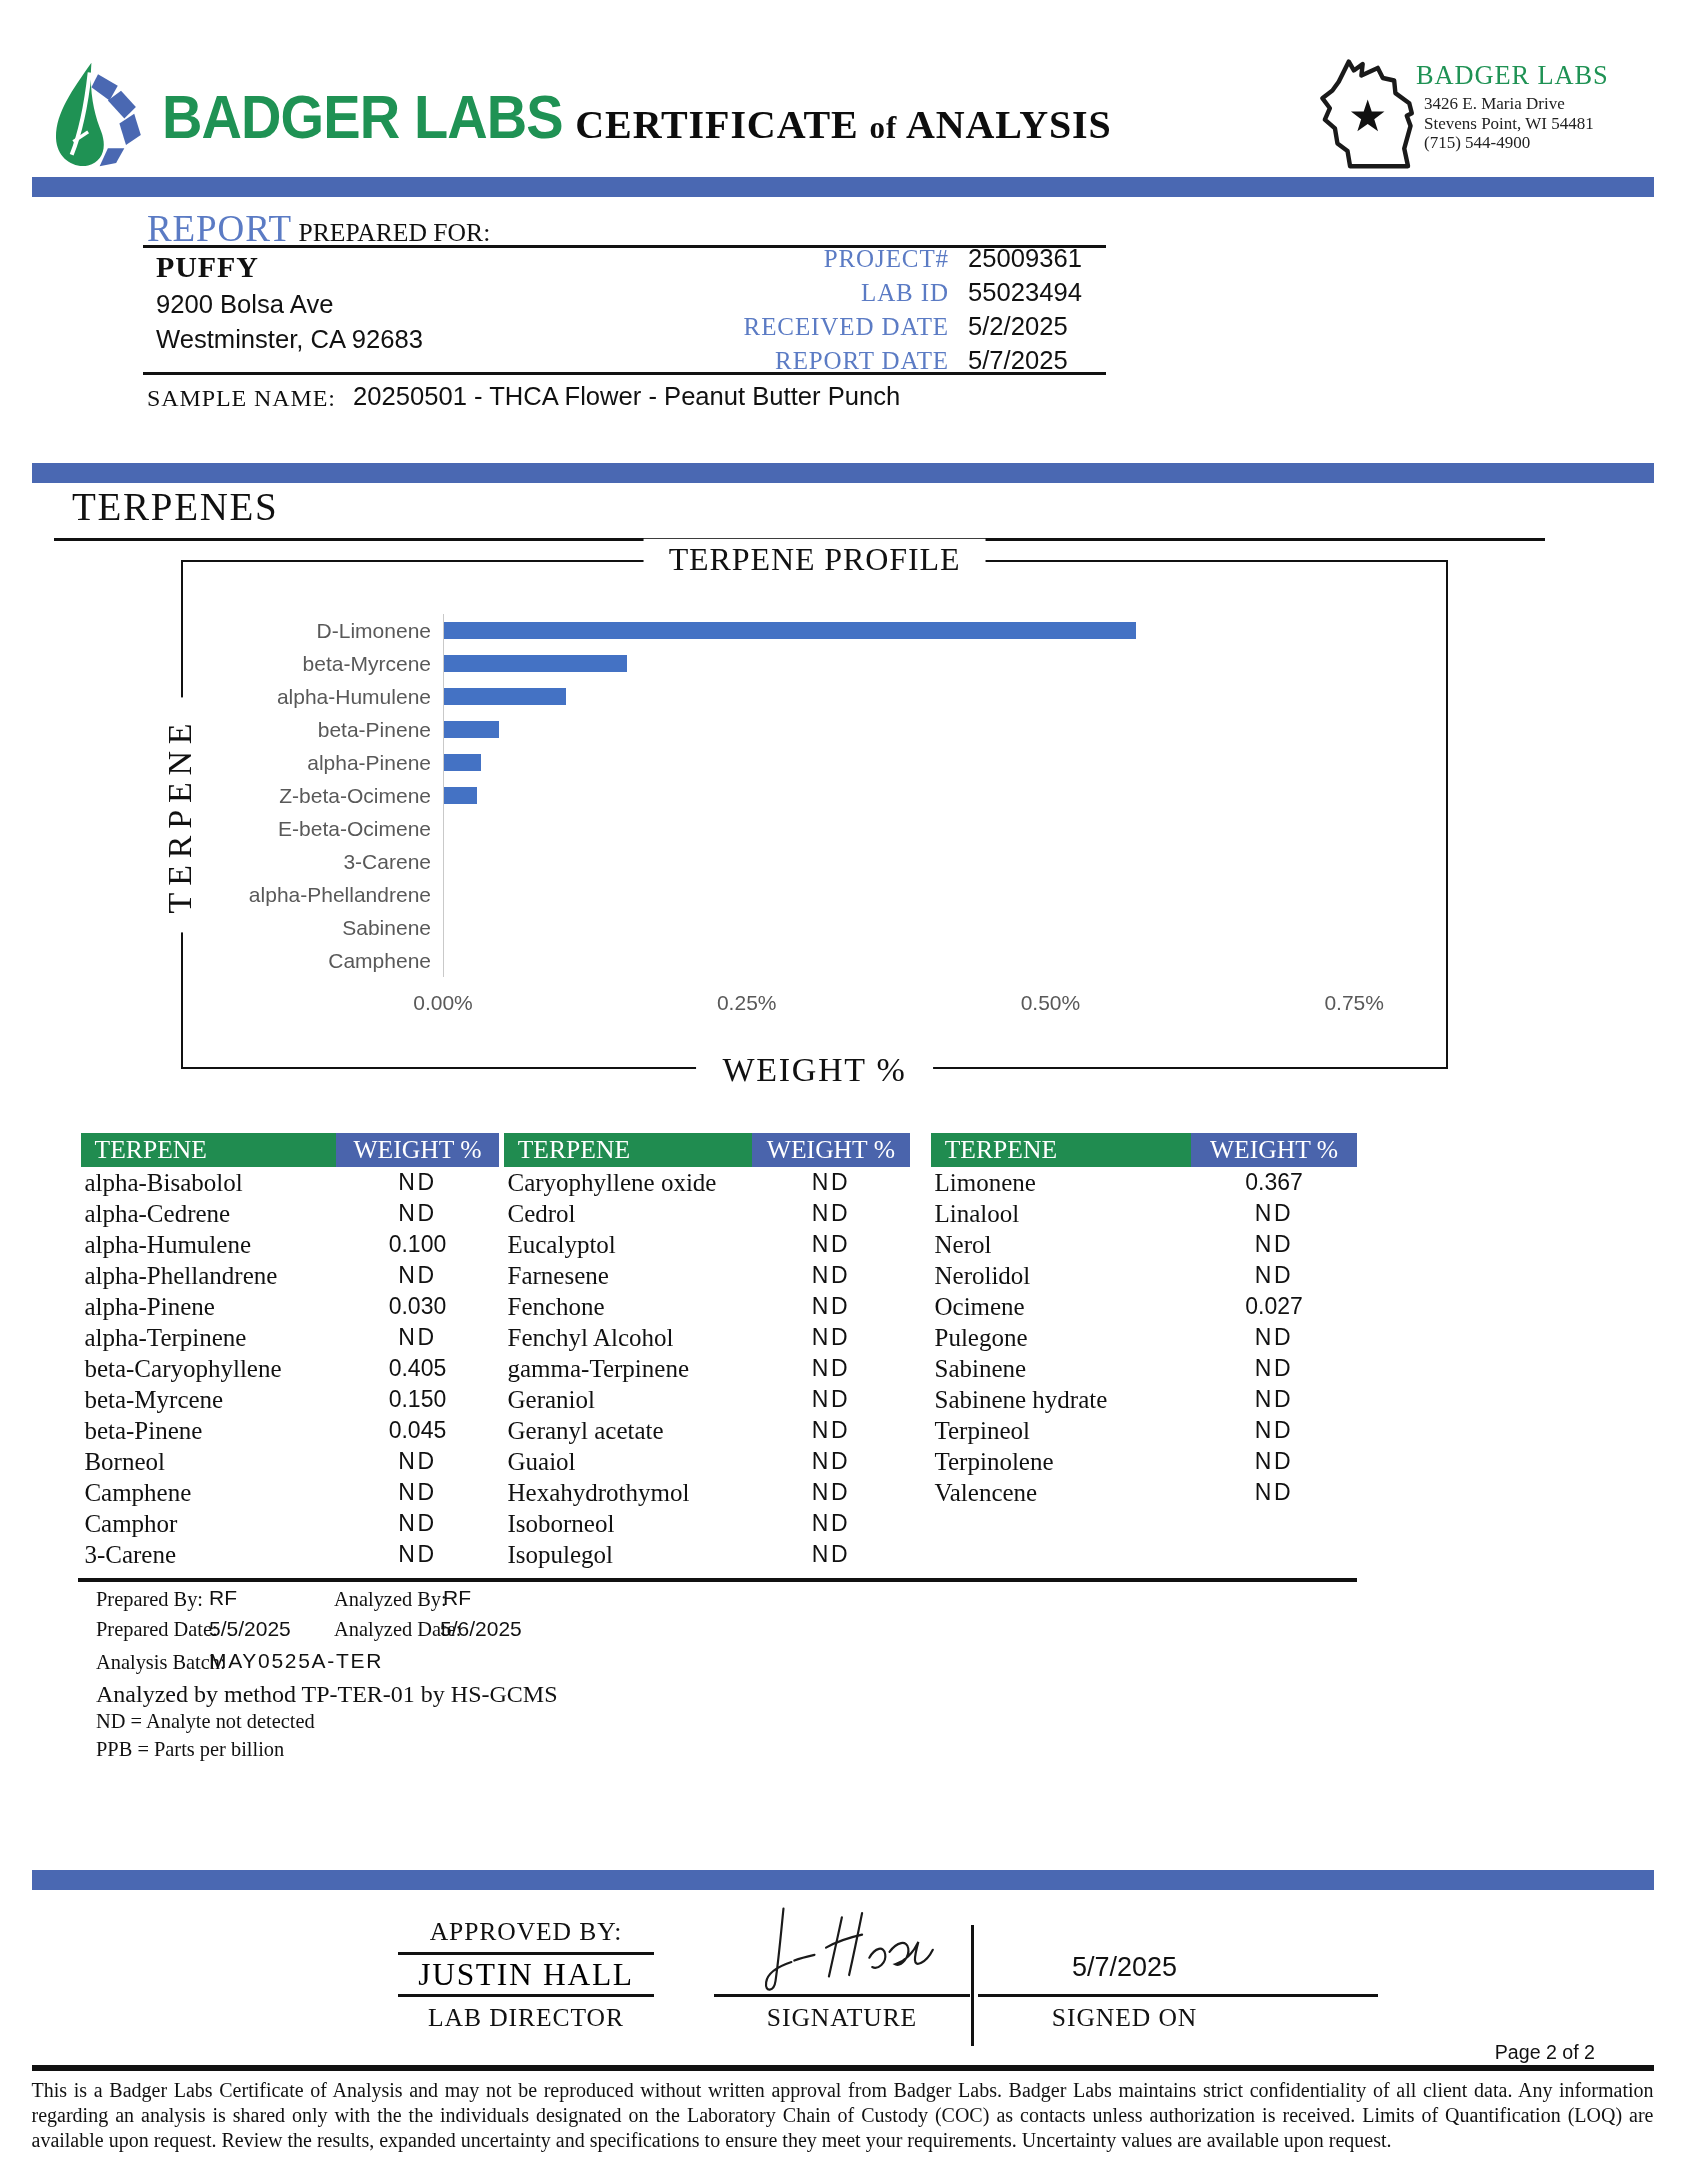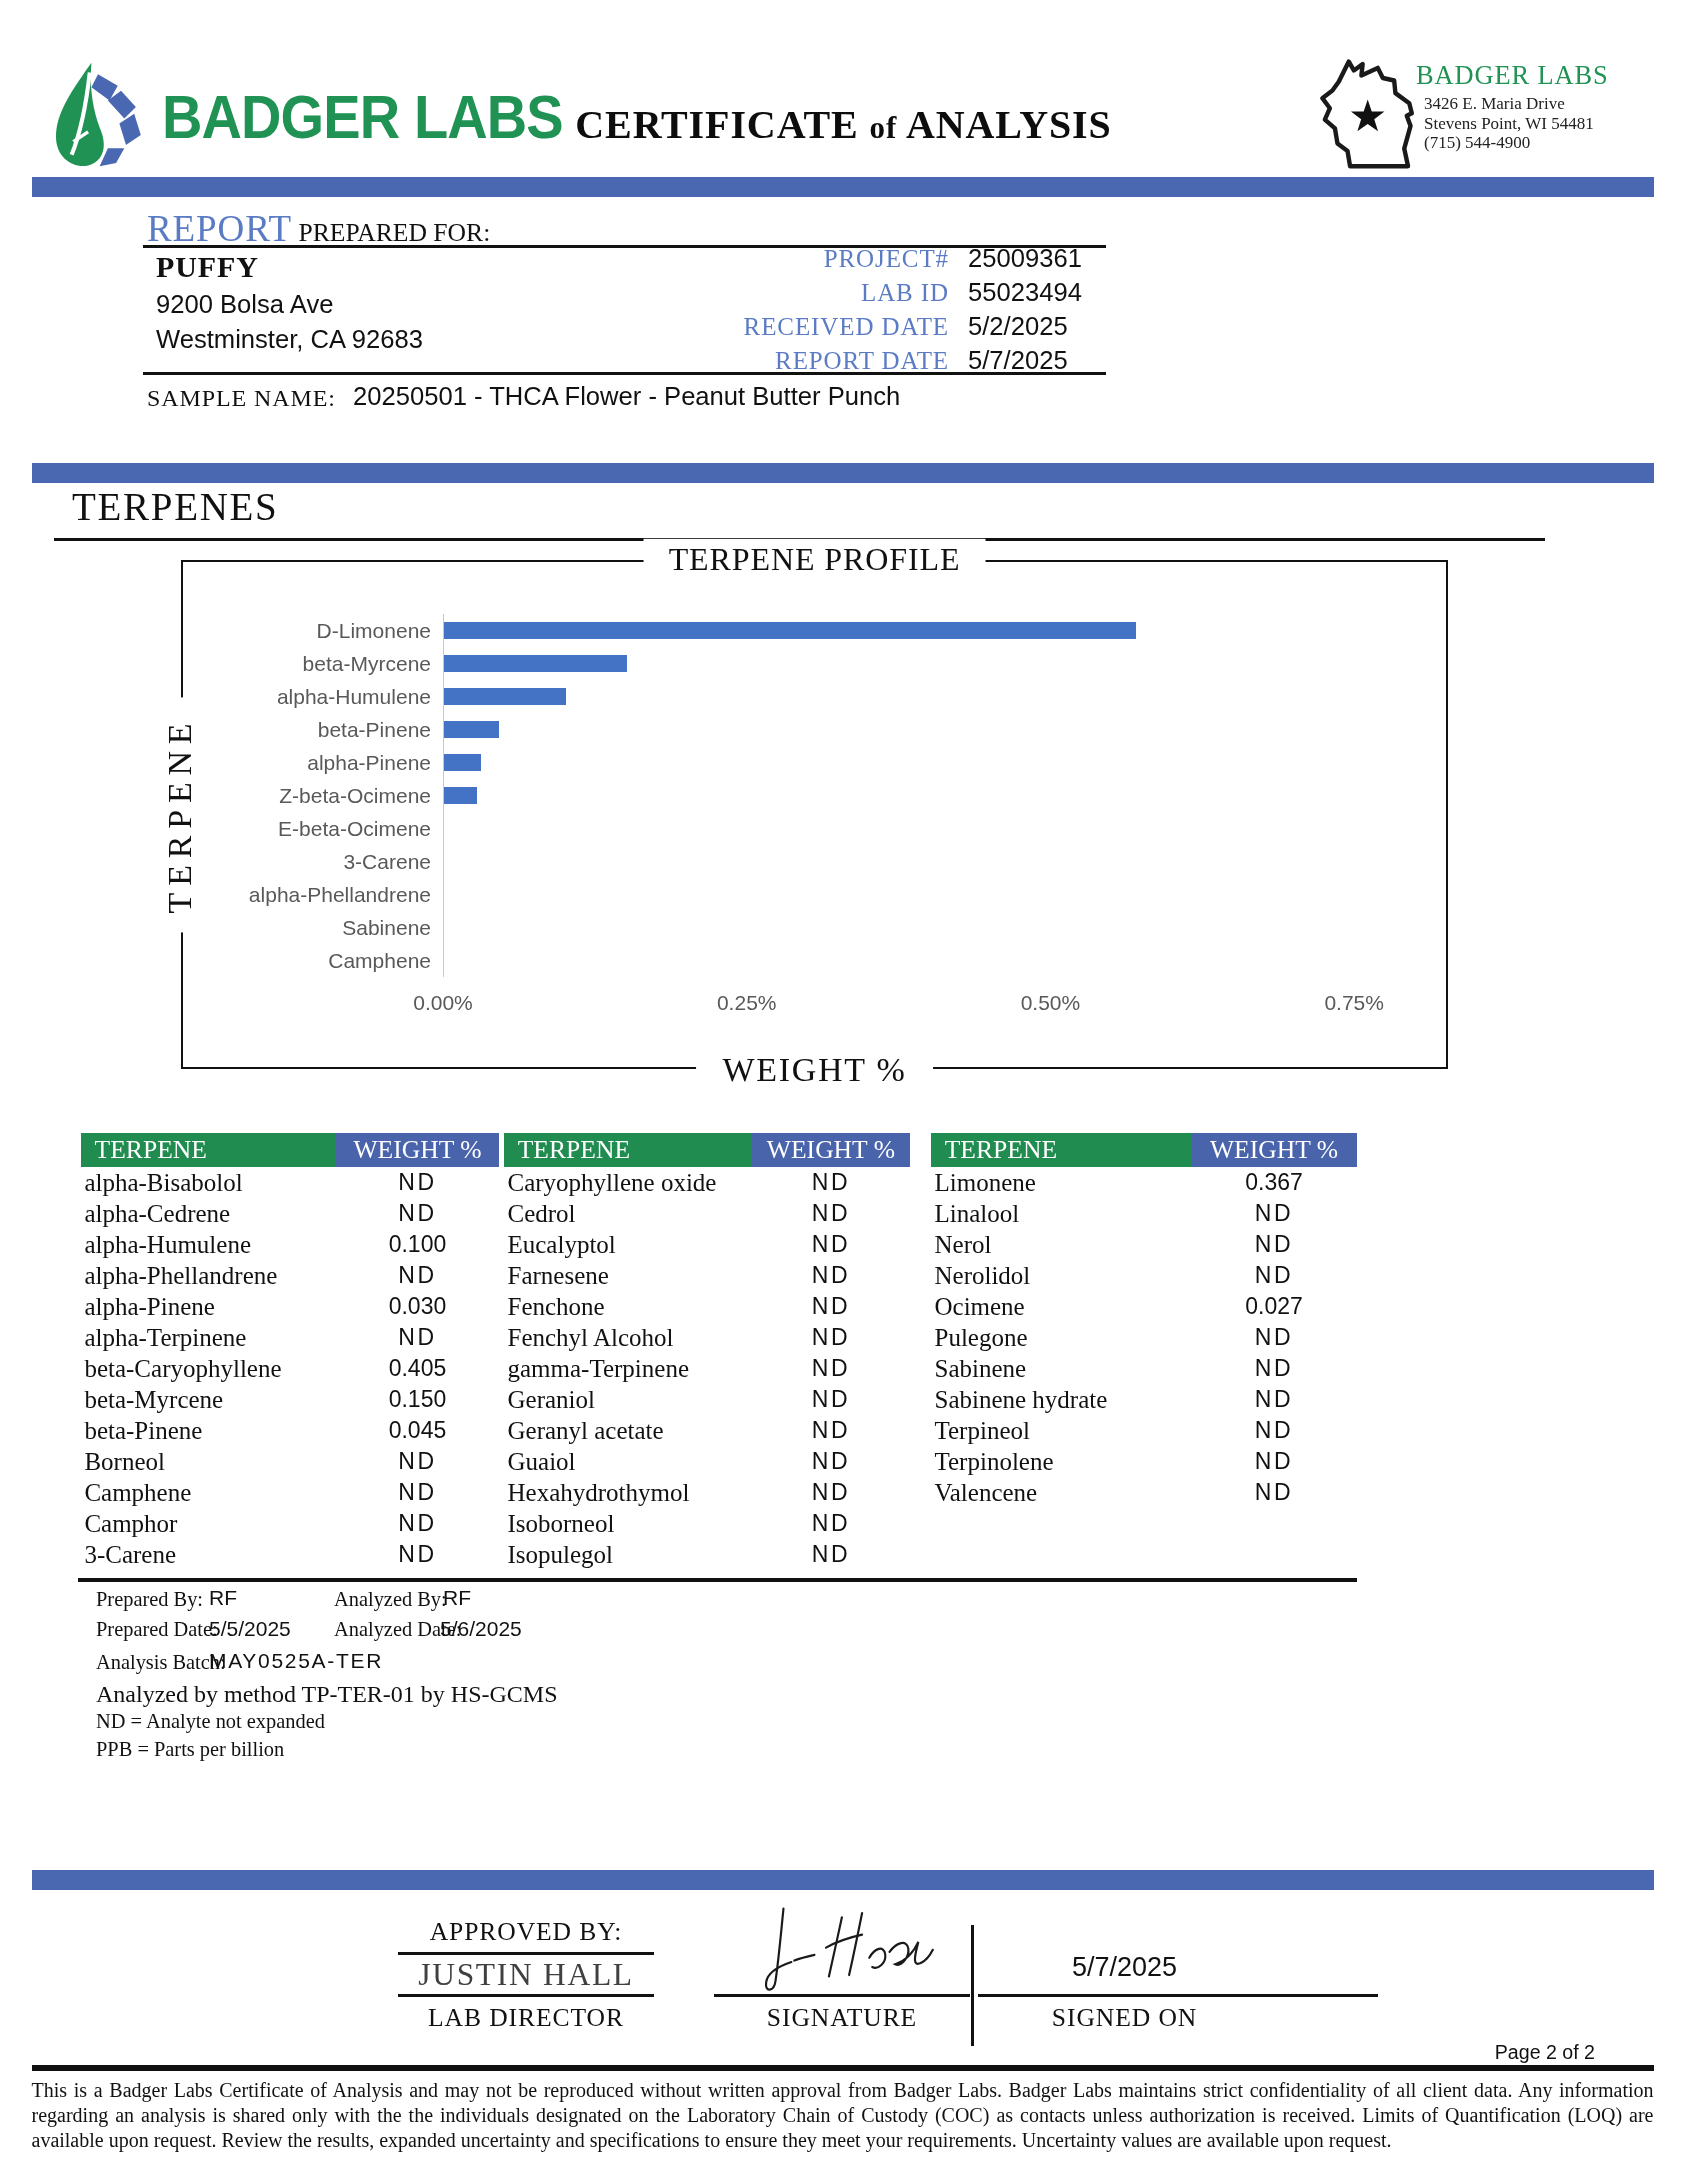--- a/index.html
+++ b/index.html
@@ -69,21 +69,21 @@
   .tval{width:39%;text-align:center;font-family:"Liberation Sans",sans-serif;font-size:23px;}
   .tval.nd{letter-spacing:2.6px;text-align:center;}
 
   
   .note-label{position:absolute;font-size:20.4px;}
   .note-value{position:absolute;font-family:"Liberation Sans",sans-serif;font-size:21px;}
   .note-line{position:absolute;font-size:24px;}
 
   
   .app-label{position:absolute;font-size:25.6px;letter-spacing:0.9px;text-align:center;}
-  .app-name{position:absolute;font-size:31.5px;letter-spacing:1.7px;color:#404040;text-align:center;}
+  .app-name{position:absolute;font-size:31.5px;letter-spacing:1.7px;color:#000000;text-align:center;}
   .sig-svg{position:absolute;left:724px;top:1900px;width:256px;height:101px;}
   .vline{position:absolute;background:#111;width:2.6px;}
   .signed-date{position:absolute;font-family:"Liberation Sans",sans-serif;font-size:27px;text-align:center;}
 
   
   .page-num{position:absolute;right:90px;top:2041px;font-family:"Liberation Sans",sans-serif;font-size:19.6px;}
   .foot-line{position:absolute;left:31.5px;top:2065px;width:1622px;height:6px;background:#111;}
   .disclaimer{position:absolute;left:31.5px;top:2078px;width:1622px;font-size:20px;line-height:25px;
               text-align:justify;color:#111;}
 </style>
@@ -417,21 +417,21 @@
 
   <div class="note-label" style="left:96px;top:1618px;">Prepared Date:</div>
   <div class="note-value" style="left:209px;top:1617px;">5/5/2025</div>
   <div class="note-label" style="left:334px;top:1618px;">Analyzed Date:</div>
   <div class="note-value" style="left:440px;top:1617px;">5/6/2025</div>
 
   <div class="note-label" style="left:96px;top:1651px;">Analysis Batch:</div>
   <div class="note-value" style="left:209px;top:1649px;letter-spacing:1.7px;">MAY0525A-TER</div>
 
   <div class="note-line" style="left:96px;top:1681px;">Analyzed by method TP-TER-01 by HS-GCMS</div>
-  <div class="note-label" style="left:96px;top:1710px;">ND = Analyte not expanded</div>
+  <div class="note-label" style="left:96px;top:1710px;">ND = Analyte not detected</div>
   <div class="note-label" style="left:96px;top:1738px;">PPB = Parts per billion</div>
 
   <div class="band" style="top:1870px;height:19.6px;"></div>
 
   <div class="app-label" style="left:398px;top:1917px;width:256px;">APPROVED BY:</div>
   <div class="rule" style="left:398px;top:1952px;width:256px;"></div>
   <div class="app-name" style="left:398px;top:1957px;width:256px;">JUSTIN HALL</div>
   <div class="rule" style="left:398px;top:1994px;width:256px;"></div>
   <div class="app-label" style="left:398px;top:2003px;width:256px;">LAB DIRECTOR</div>
 

